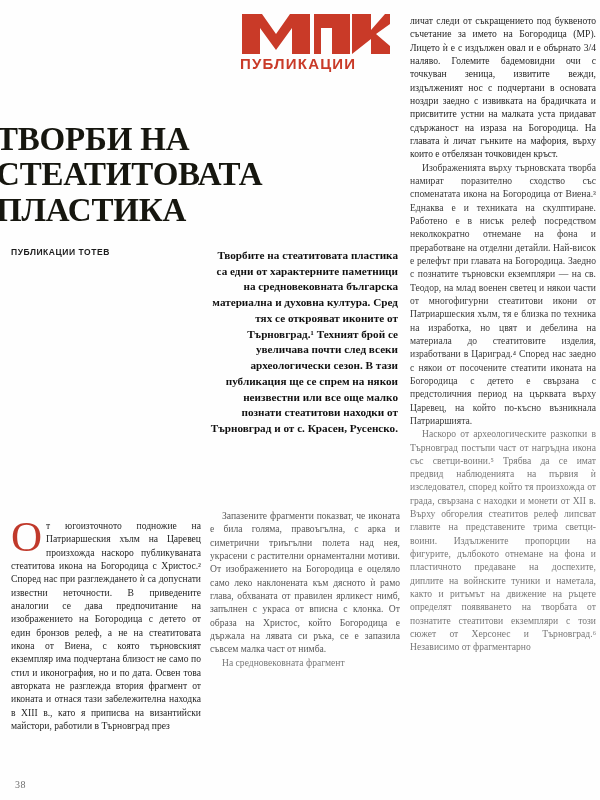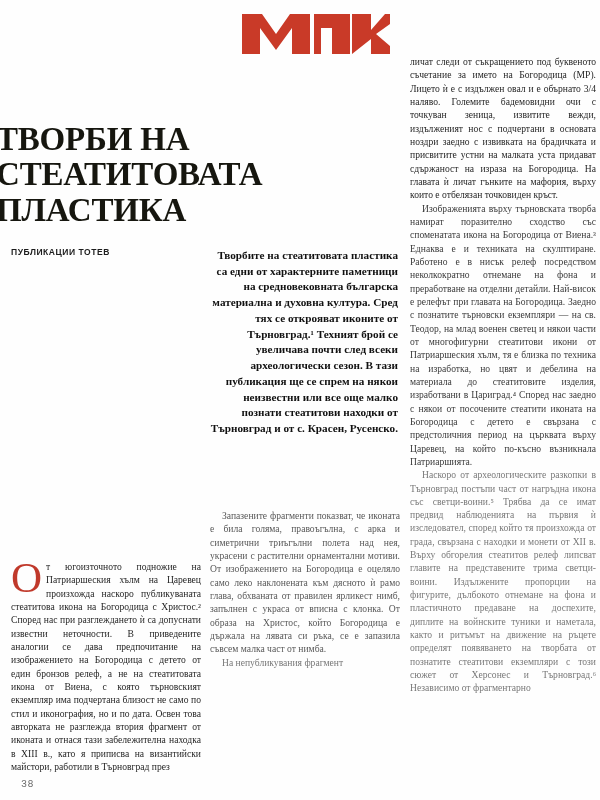--- a/index.html
+++ b/index.html
@@ -92,21 +92,21 @@
     text-align: justify;
     text-justify: inter-word;
     hyphens: manual;
     color: #1f1f1f;
   }
   #col-1 { left: 11px;  top: 519px; width: 190px; }
   #col-2 { left: 210px; top: 509px; width: 190px; }
   #col-3 { left: 410px; top: 14px;  width: 186px; }
 
   .col p { margin: 0; text-indent: 12px; }
-  .col p.noind { text-indent: 0; margin-top: 41px; }
+  .col p.noind { text-indent: 0; }
 
   
   .fade1 { color: #3a3a3a; }
   .fade2 { color: #585858; }
   .fade3 { color: #787878; }
 
   
   .dropcap {
     float: left;
     font-family: "Liberation Serif", "DejaVu Serif", serif;
@@ -114,42 +114,43 @@
     line-height: 0.79;
     font-weight: normal;
     color: #c0392b;
     margin: 1px 4px 0 0;
     padding: 0;
   }
 
   
   #folio {
     position: absolute;
-    left: 21px;
+    left: 15px;
     top: 779px;
-    font-family: Liberation Mono, monospace;
+    font-family: Liberation Serif, serif;
     font-size: 10px;
     color: #6d6d6d;
     letter-spacing: 0.5px;
   }
 </style>
 </head>
 <body>
 
 <div id="page">
 
   <div id="masthead">
     <svg class="logo-mark" viewBox="0 0 150 44" aria-hidden="true">
 
       <polygon fill="#c93a28" points="2,2 22,2 36,22 50,2 70,2 70,42 52,42 52,16 36,38 20,16 20,42 2,42"></polygon>
 
       <polygon fill="#c93a28" points="74,2 110,2 110,42 92,42 92,16 81,16 81,42 74,42"></polygon>
 
       <polygon fill="#c93a28" points="112,2 131,2 131,18 145,2 150,2 150,12 136,22 150,34 150,42 131,42 131,27 112,42"></polygon>
     </svg>
+    <div class="logo-line logo-line-2">ПУБЛИКАЦИИ</div>
   </div>
 
   <h1 id="article-title">
     <span class="tl">ТВОРБИ НА</span>
     <span class="tl">СТЕАТИТОВАТА</span>
     <span class="tl">ПЛАСТИКА</span>
   </h1>
 
   <div id="authors">
     <span class="au">ПУБЛИКАЦИИ ТОТЕВ</span>
@@ -158,21 +159,21 @@
   <div id="lead">Творбите на стеатитовата пластика са едни от характерните паметници на средновековната българска материална и духовна култура. Сред тях се открояват иконите от Търновград.¹ Техният брой се увеличава почти след всеки археологически сезон. В тази публикация ще се спрем на някои неизвестни или все още малко познати стеатитови находки от Търновград и от с. Красен, Русенско.</div>
 
   <div class="col" id="col-1">
     <p class="noind">
       <span class="dropcap">О</span><span>т югоизточното подножие на Патриаршеския хълм на Царевец произхожда наскоро публикуваната стеатитова икона на Богородица с Христос.² Според нас при разглеждането ѝ са допуснати известни неточности. В приведените аналогии се дава предпочитание на изображението на Богородица с детето от един бронзов релеф, а не на стеатитовата икона от Виена, с която търновският екземпляр има подчертана близост не само по стил и иконография, но и по дата. Освен това авторката не разглежда втория фрагмент от иконата и отнася тази забележителна находка в XIII в., като я приписва на византийски майстори, работили в Търновград през</span>
     </p>
   </div>
 
   <div class="col" id="col-2">
     <p class="fade2">Запазените фрагменти показват, че иконата е била голяма, правоъгълна, с арка и симетрични триъгълни полета над нея, украсени с растителни орнаментални мотиви. От изображението на Богородица е оцеляло само леко наклонената към дясното ѝ рамо глава, обхваната от правилен ярликест нимб, запълнен с украса от вписна с клонка. От образа на Христос, който Богородица е държала на лявата си ръка, се е запазила съвсем малка част от нимба.</p>
-    <p class="fade3">На непубликувания фрагмент</p>
+    <p class="fade3">На средновековната фрагмент</p>
   </div>
 
   <div class="col" id="col-3">
     <p class="noind">личат следи от съкращението под буквеното съчетание за името на Богородица (МР). Лицето ѝ е с издължен овал и е обърнато 3/4 наляво. Големите бадемовидни очи с точкуван зеница, извитите вежди, издълженият нос с подчертани в основата ноздри заедно с извивката на брадичката и присвитите устни на малката уста придават сдържаност на израза на Богородица. На главата ѝ личат гънките на мафория, върху които е отбелязан точковиден кръст.</p>
     <p class="fade1">Изображенията върху търновската творба намират поразително сходство със споменатата икона на Богородица от Виена.³ Еднаква е и техниката на скулптиране. Работено е в нисък релеф посредством неколкократно отнемане на фона и преработване на отделни детайли. Най-висок е релефът при главата на Богородица. Заедно с познатите търновски екземпляри — на св. Теодор, на млад военен светец и някои части от многофигурни стеатитови икони от Патриаршеския хълм, тя е близка по техника на изработка, но цвят и дебелина на материала до стеатитовите изделия, изработвани в Цариград.⁴ Според нас заедно с някои от посочените стеатити иконата на Богородица с детето е свързана с предстоличния период на църквата върху Царевец, на който по-късно възникнала Патриаршията.</p>
     <p class="fade3">Наскоро от археологическите разкопки в Търновград постъпи част от нагръдна икона със светци-воини.⁵ Трябва да се имат предвид наблюденията на първия ѝ изследовател, според който тя произхожда от града, свързана с находки и монети от XII в. Върху обгорелия стеатитов релеф липсват главите на представените трима светци-воини. Издължените пропорции на фигурите, дълбокото отнемане на фона и пластичното предаване на доспехите, диплите на войнските туники и наметала, както и ритъмът на движение на ръцете определят появяването на творбата от познатите стеатитови екземпляри с този сюжет от Херсонес и Търновград.⁶ Независимо от фрагментарно</p>
   </div>
 
   <div id="folio">38</div>
 

